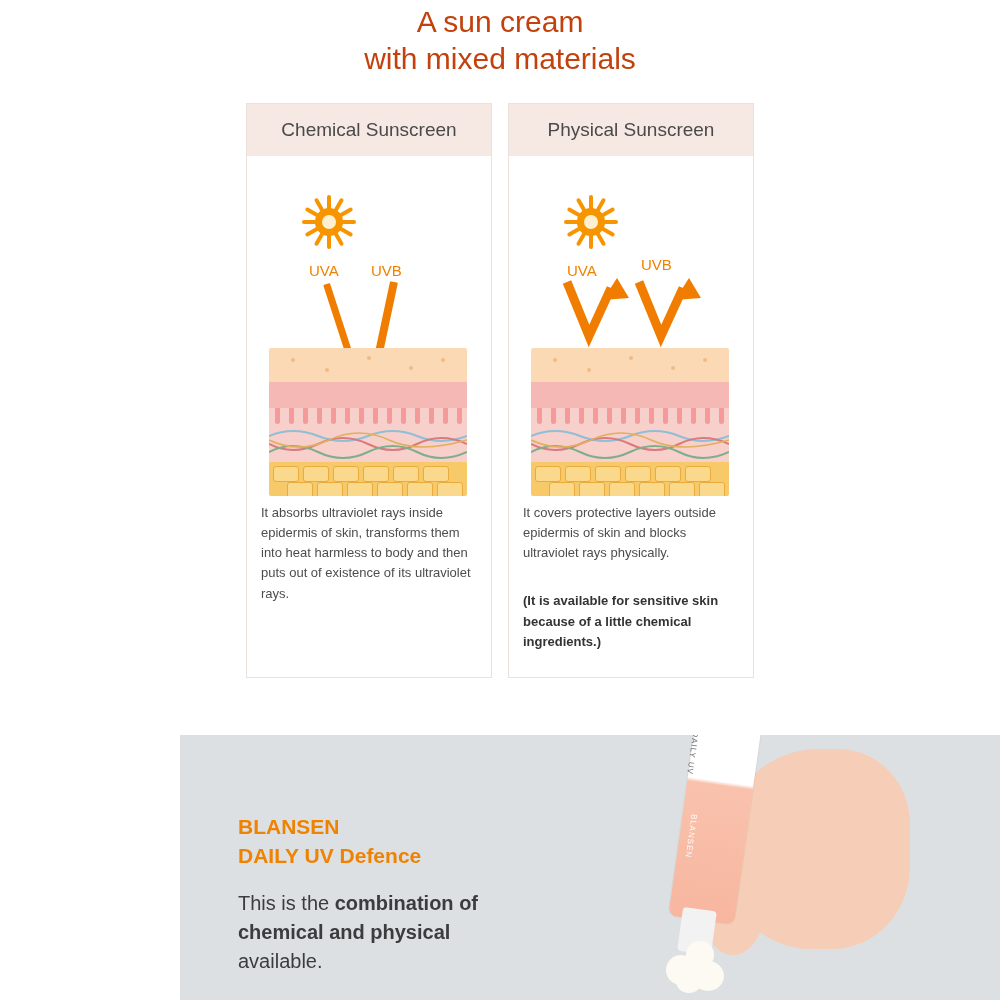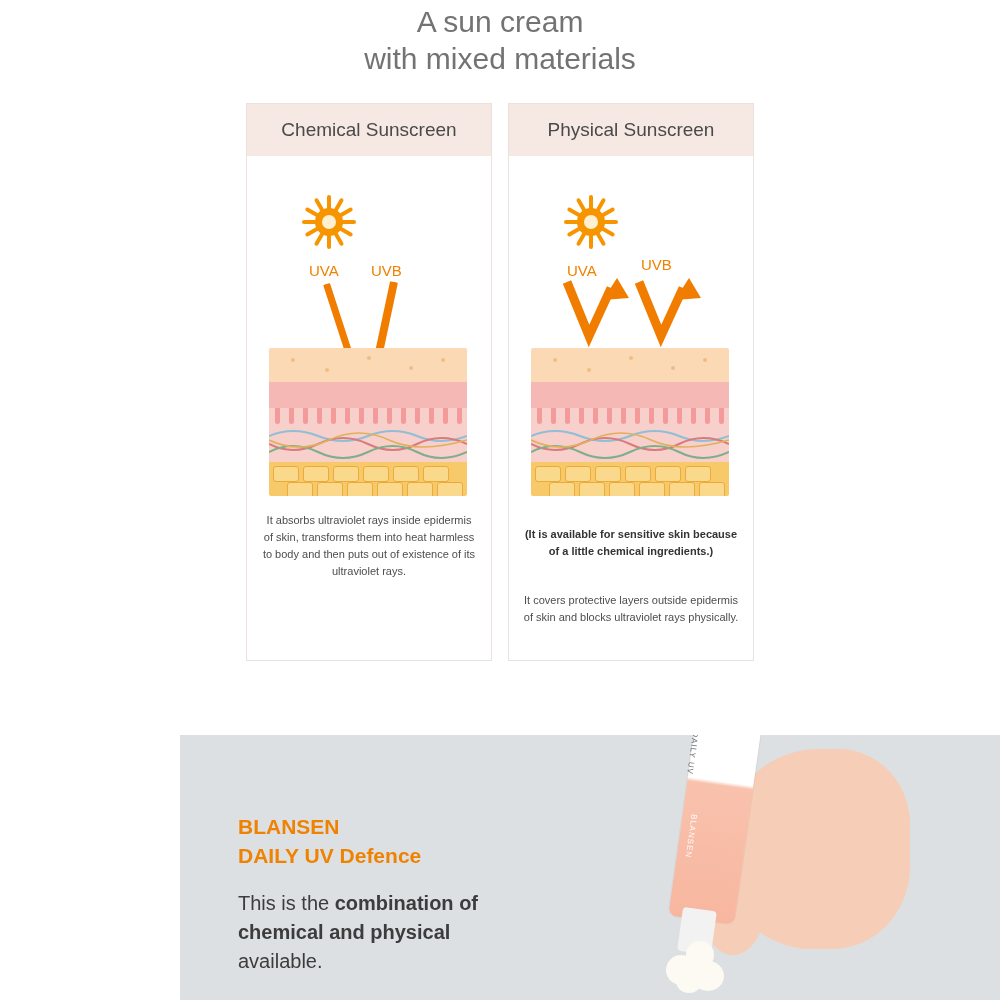--- a/index.html
+++ b/index.html
@@ -20,21 +20,21 @@
     height: 1000px;
     position: relative;
   }
 
   
   .headline {
     text-align: center;
     padding-top: 4px;
     line-height: 1.22;
     font-size: 30px;
-    color: #737373;
+    color: #c2410c;
     font-weight: 400;
   }
   .headline .l1 { display: block; }
   .headline .l2 { display: block; }
 
   
   .cards {
     position: absolute;
     top: 103px;
     left: 246px;
@@ -165,25 +165,24 @@
   .arrow-head {
     position: absolute;
     width: 0; height: 0;
     border-left: 11px solid transparent;
     border-right: 11px solid transparent;
     border-top: 16px solid #f07d00;
   }
 
   
   .caption {
-    text-align: center;
-    font-size: 11px;
+    font-size: 13px;
     line-height: 1.55;
     color: #4d4d4d;
-    padding: 16px 14px;
+    padding: 7px 14px;
   }
   .caption.bold {
     font-weight: bold;
     margin-top: 14px;
     color: #333;
   }
 
   
   .mid {
     position: absolute;
@@ -454,22 +453,22 @@
               <span class="cell" style="left:18px;top:20px;"></span>
               <span class="cell" style="left:48px;top:20px;"></span>
               <span class="cell" style="left:78px;top:20px;"></span>
               <span class="cell" style="left:108px;top:20px;"></span>
               <span class="cell" style="left:138px;top:20px;"></span>
               <span class="cell" style="left:168px;top:20px;"></span>
             </div>
           </div>
         </div>
 
+        <div class="caption">It covers protective layers outside epidermis of skin and blocks ultraviolet rays physically.</div>
         <div class="caption bold">(It is available for sensitive skin because of a little chemical ingredients.)</div>
-        <div class="caption">It covers protective layers outside epidermis of skin and blocks ultraviolet rays physically.</div>
       </div>
     </div>
   </div>
 
 
   <div class="banner">
 
     <div class="banner-text">
       <div class="brand">
         <span>BLANSEN</span>

